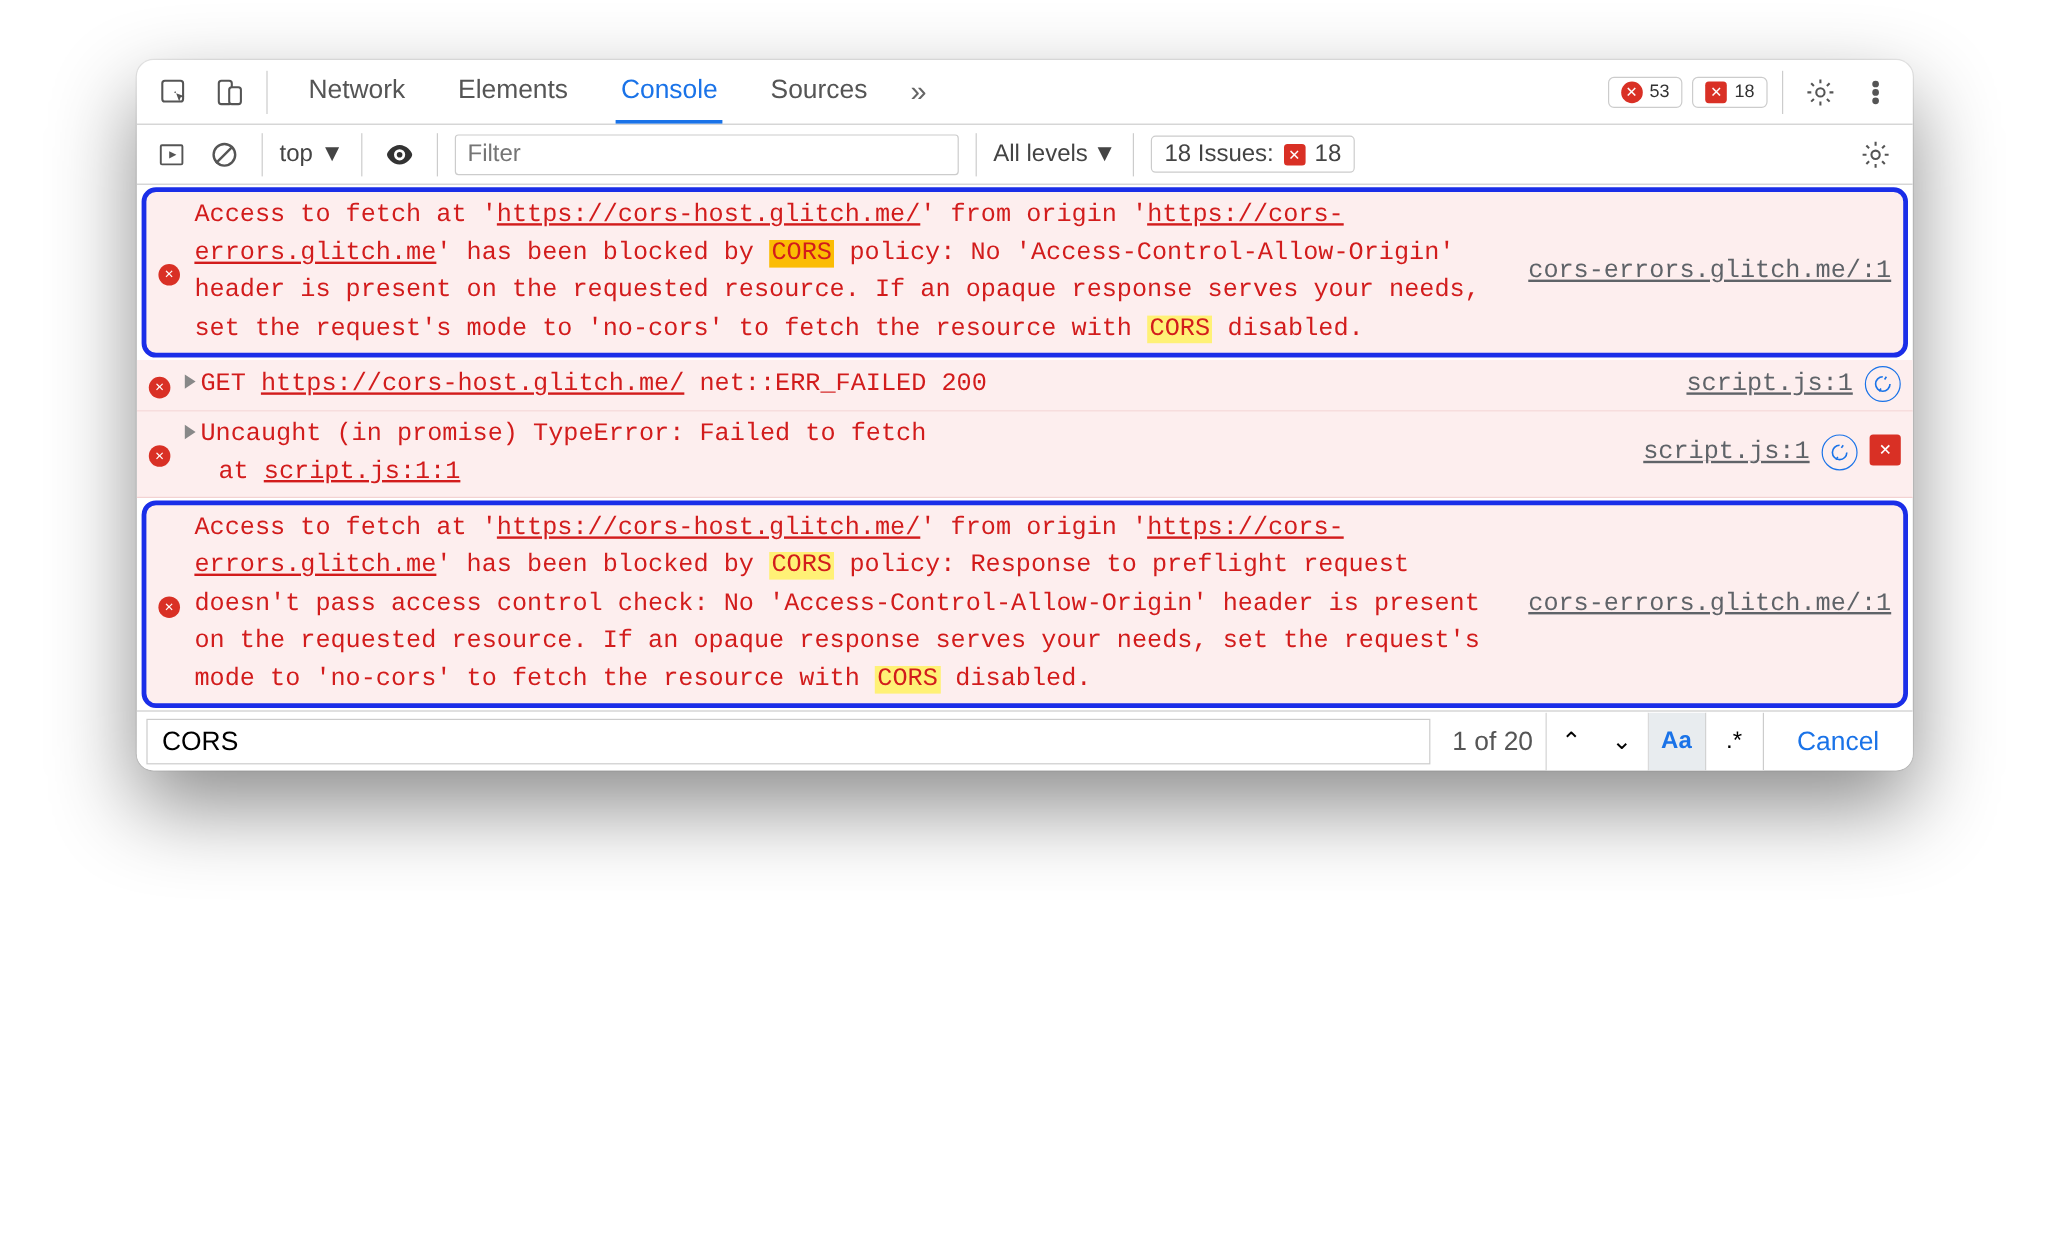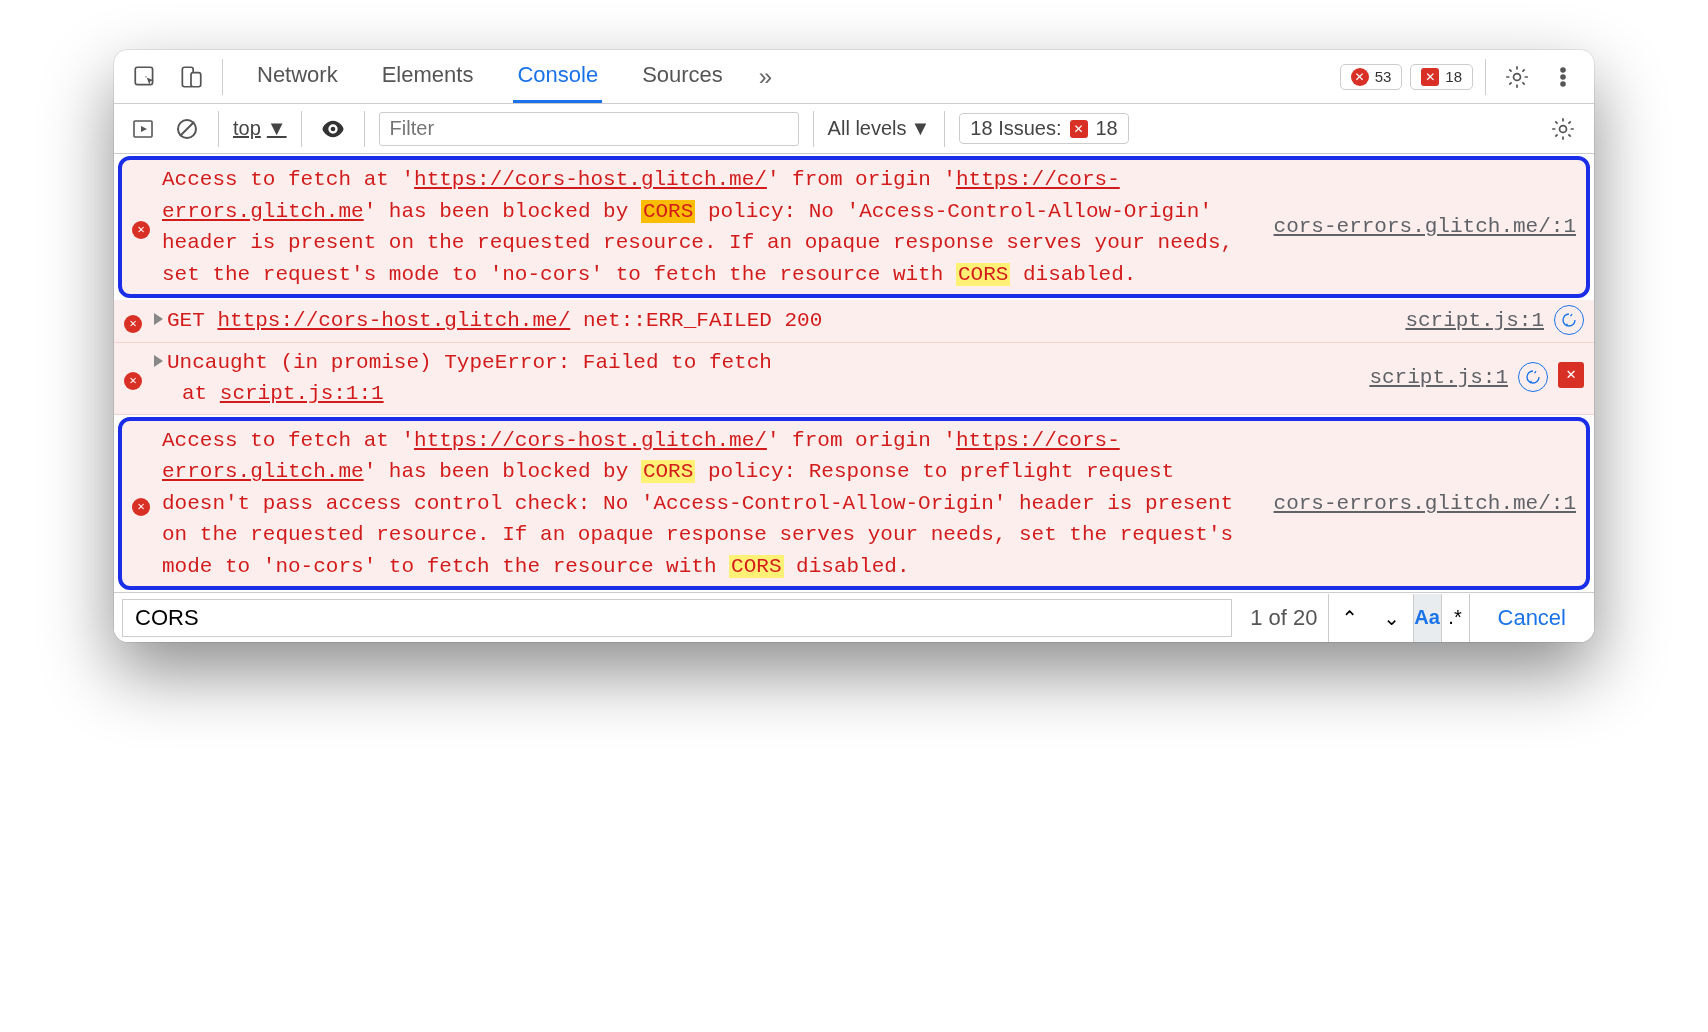--- a/index.html
+++ b/index.html
@@ -55,21 +55,21 @@
   .ico-err::after { content:"✕"; color:#fff; font-size:12px; line-height:1; }
   .ico-issue { width:18px; height:18px; border-radius:3px; background:#d93025; display:inline-flex; align-items:center; justify-content:center; }
   .ico-issue::after { content:"✕"; color:#fff; font-size:12px; line-height:1; }
   .gear svg, .kebab svg { stroke:#555; fill:#555; }
   
   .toolbar {
     height: 50px; display:flex; align-items:center; gap:10px;
     border-bottom: 1px solid #ccc; padding: 0 12px; font-size: 20px; color:#444;
   }
   .toolbtn { width:34px; height:34px; display:flex; align-items:center; justify-content:center; cursor:pointer; }
-  .ctx { display:flex; align-items:flex-end; gap:6px; cursor:pointer;text-decoration:underline; }
+  .ctx { display:flex; align-items:flex-end; gap:6px; cursor:pointer; }
   .eye { width:34px; height:34px; display:flex; align-items:center; justify-content:center; }
   .filter {
     height: 34px; flex: 0 0 420px; border:1px solid #ccc; border-radius:3px;
     padding: 0 10px; font-size: 20px; color:#333; background:#fff;
   }
   .levels { display:flex; align-items:center; gap:4px; cursor:pointer; }
   .issuesbtn {
     display:flex; align-items:center; gap:8px; border:1px solid #ccc; border-radius:4px;
     padding: 3px 10px; cursor:pointer;
   }
@@ -102,21 +102,21 @@
   }
   .findbar input {
     flex:1; border:1px solid #ccc; height: 38px; margin: 6px 8px;
     padding: 0 12px; font-size: 22px;
   }
   .findcount { color:#555; padding: 0 10px; }
   .nav { display:flex; border-left:1px solid #ccc; border-right:1px solid #ccc; }
   .nav button { width:42px; height:48px; border:none; background:#fff; font-size:20px; cursor:pointer; }
   .mode { display:flex; }
   .mode button {
-    width:28px; height:48px; border:none; border-right:1px solid #ccc;
+    width:48px; height:48px; border:none; border-right:1px solid #ccc;
     background:#fff; font-size:20px; cursor:pointer;
   }
   .mode button.on { background:#e8ecef; color:#1a73e8; font-weight:700; }
   .cancel { padding: 0 28px; color:#1a73e8; cursor:pointer; }
   .trailing { height: 200px; }
 </style>
 </head>
 <body>
 
 <div class="window">

